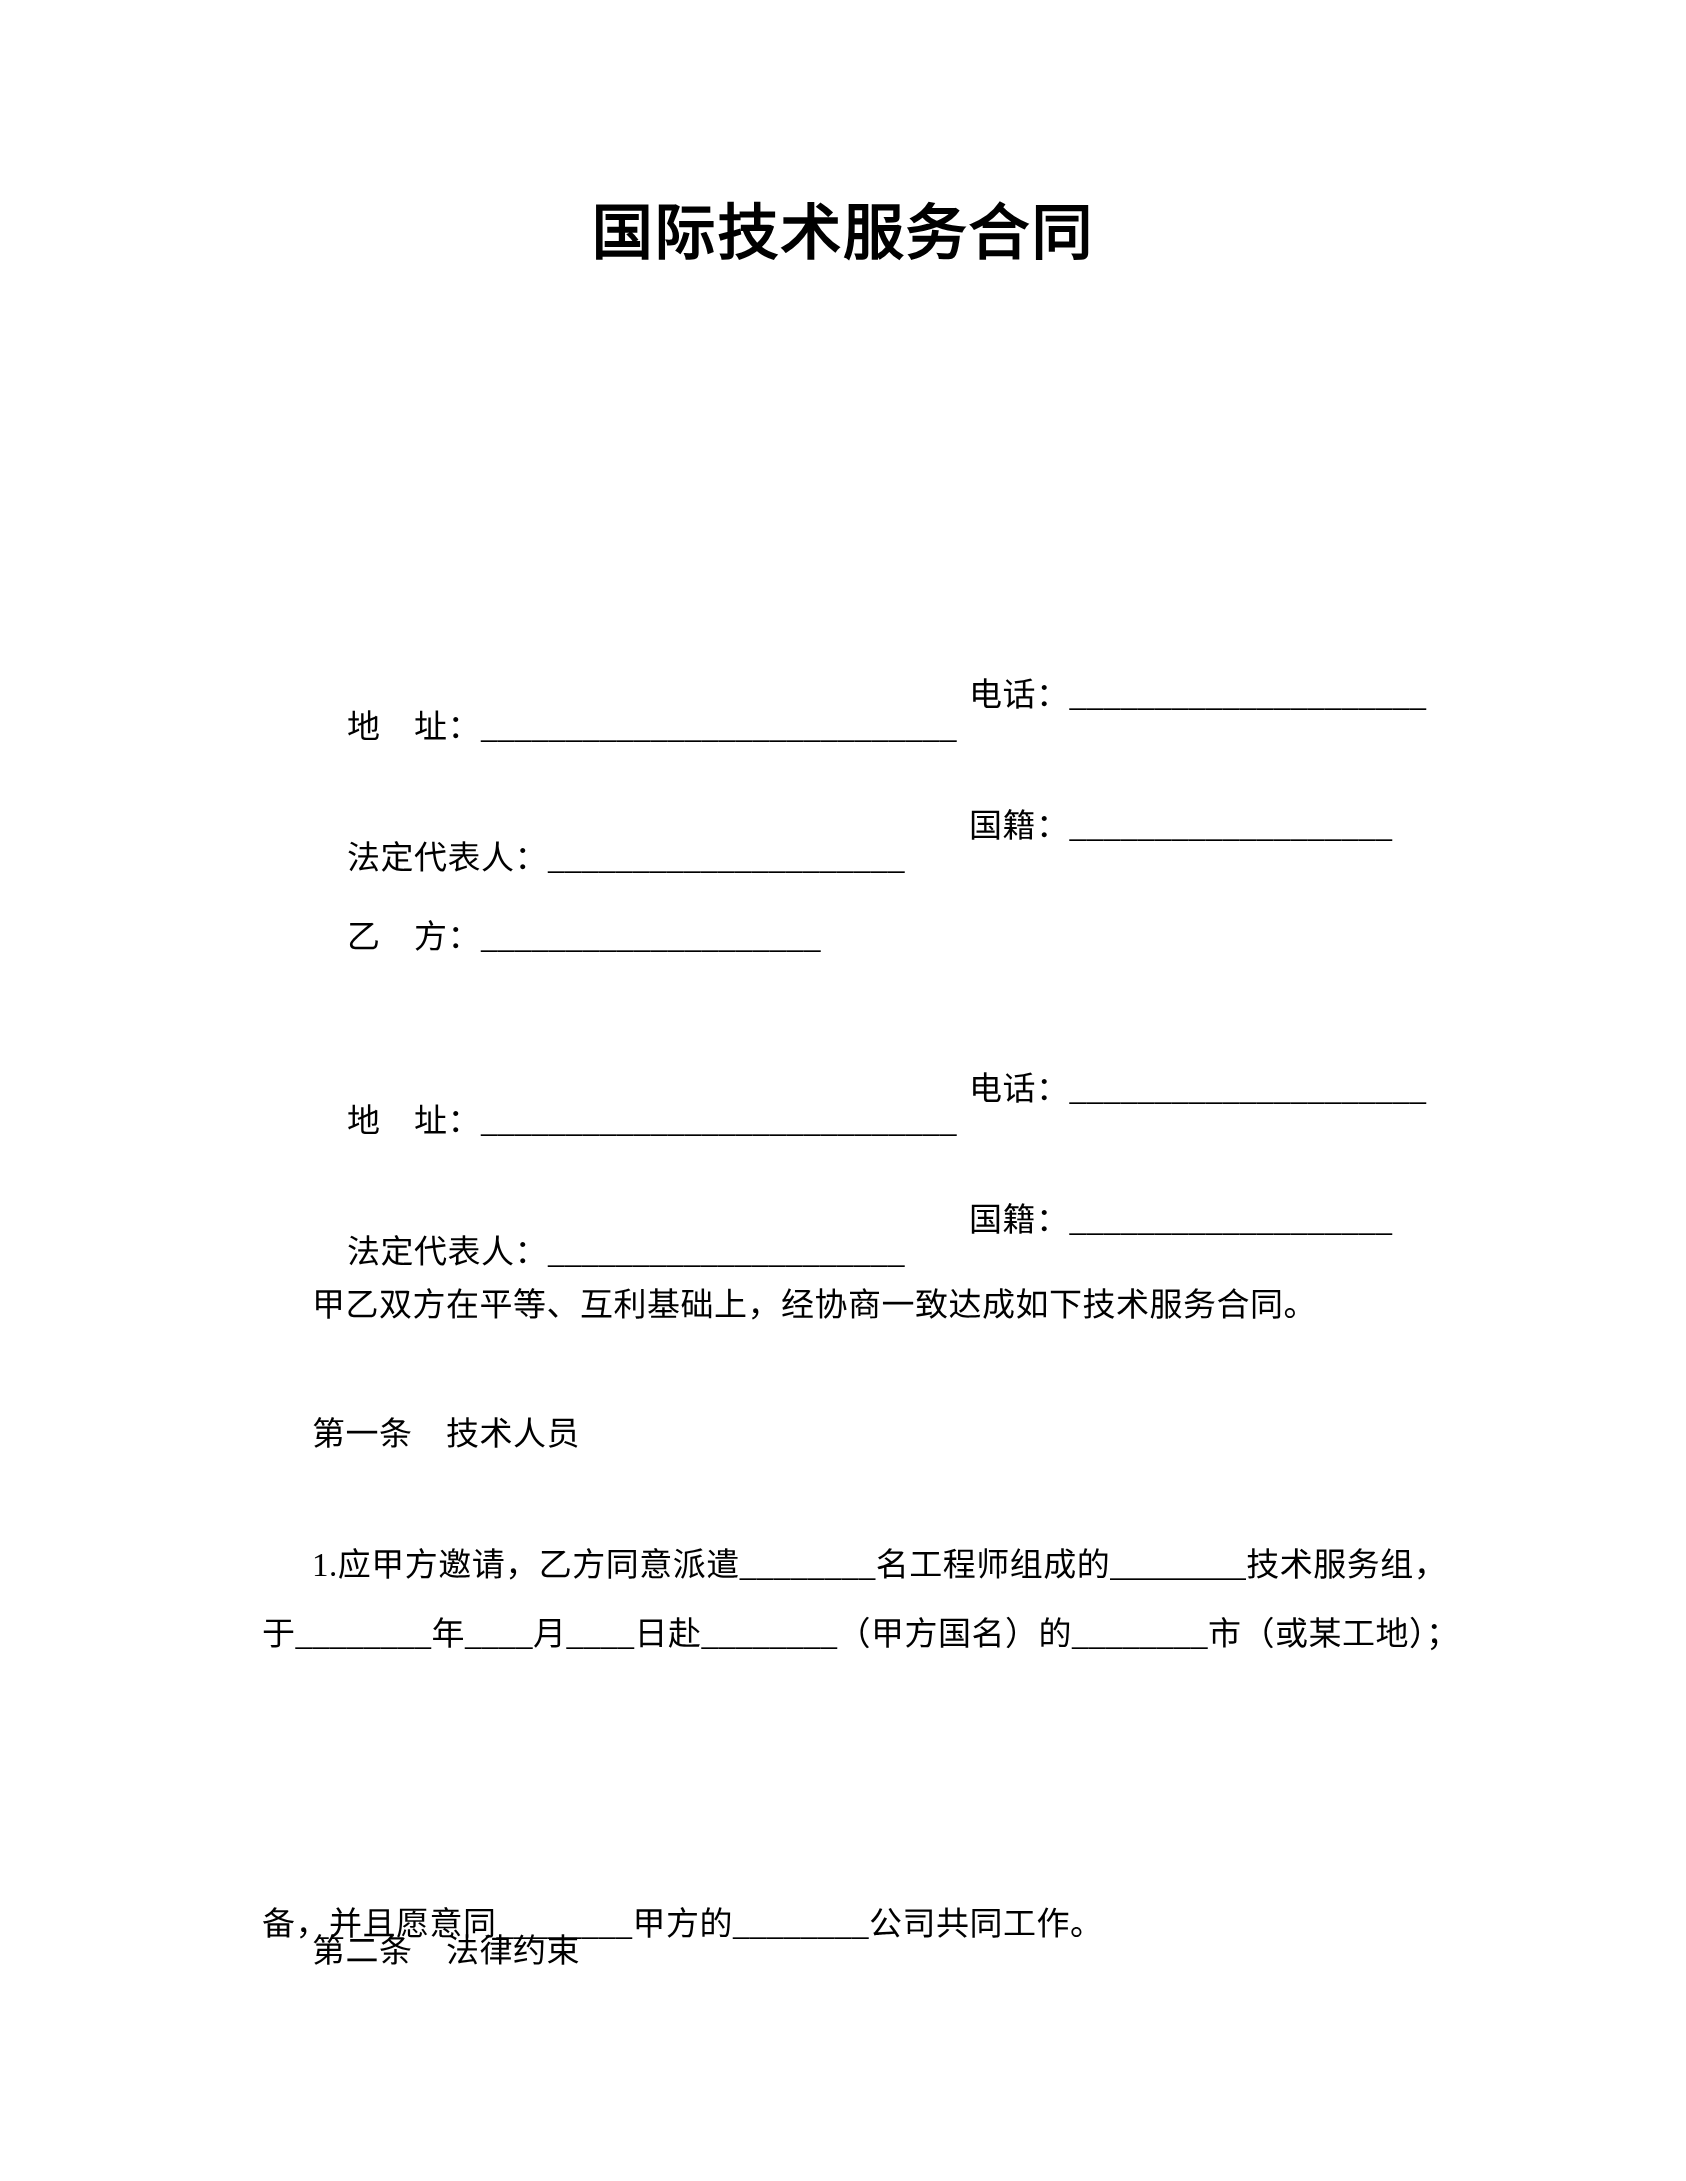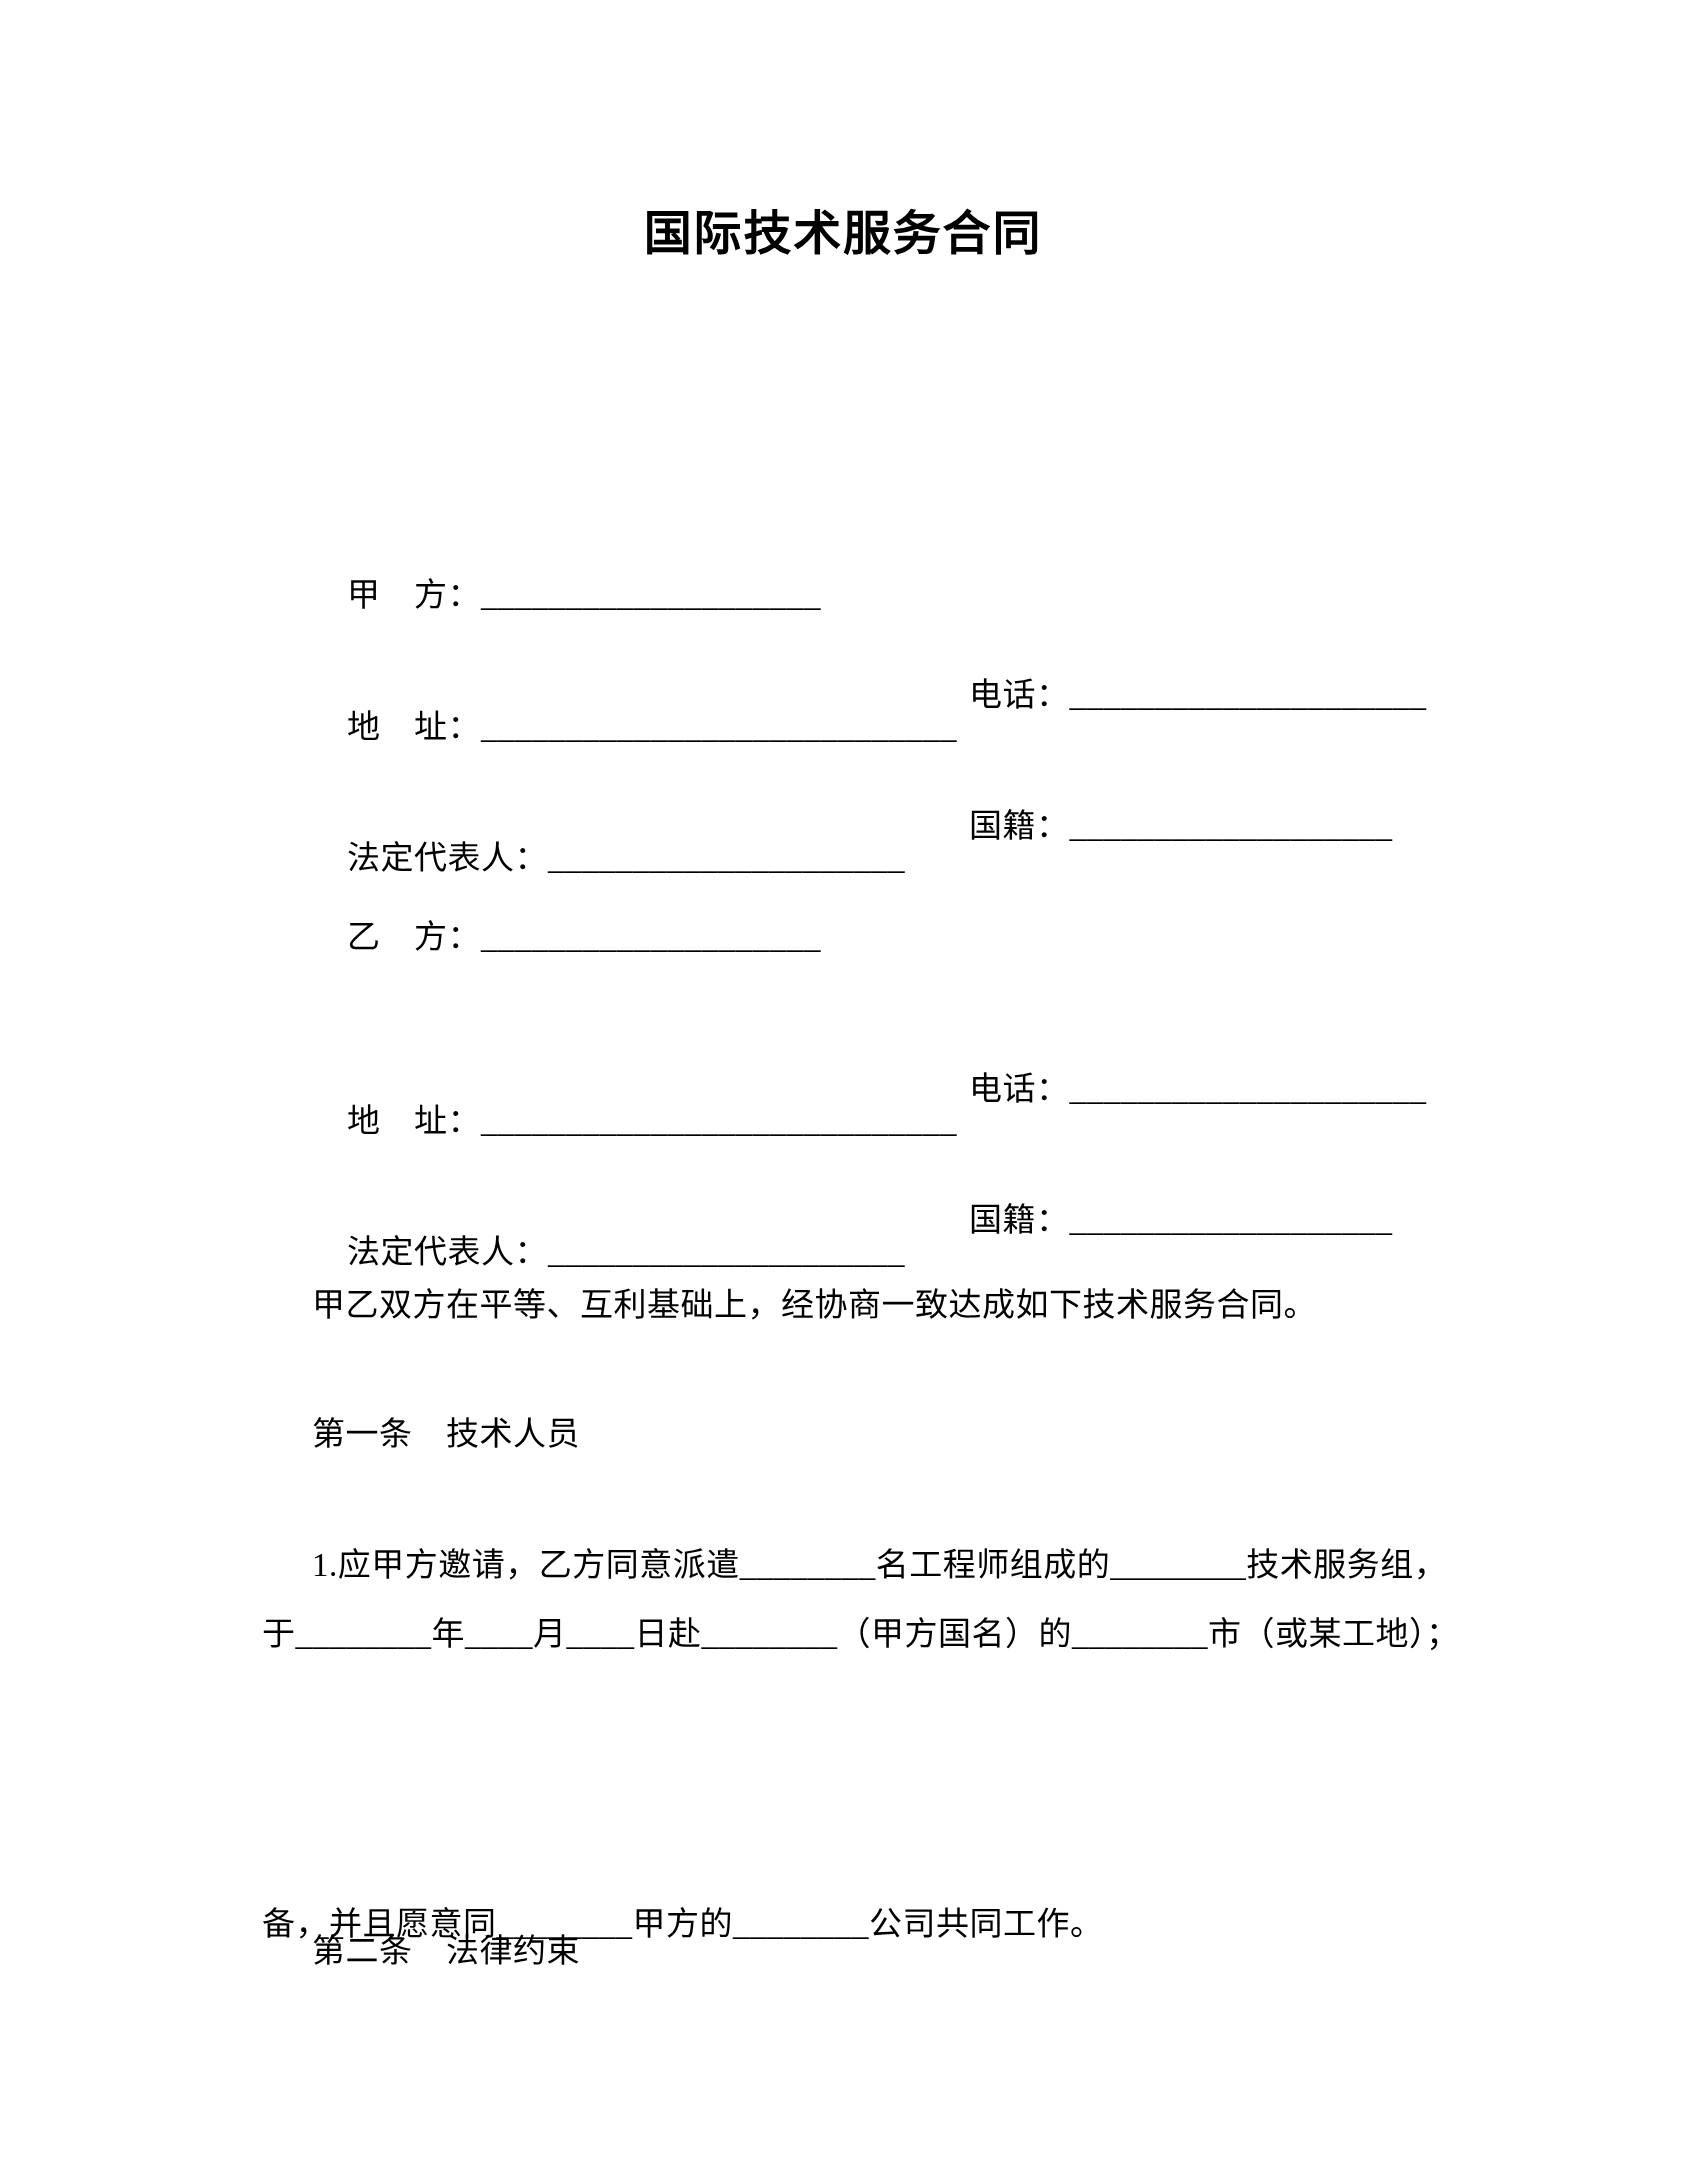--- a/index.html
+++ b/index.html
@@ -18,21 +18,21 @@
   }
   .title {
     position: absolute;
     top: 197px;
     left: 0;
     width: 100%;
     margin: 0;
     text-align: center;
     font-family: "Liberation Sans", "DejaVu Sans", sans-serif;
     font-weight: 700;
-    font-size: 48px;
+    font-size: 61px;
     line-height: 73px;
     letter-spacing: 1.8px;
     white-space: pre;
   }
   .line {
     position: absolute;
     font-size: 33px;
     line-height: 48px;
     white-space: pre;
     letter-spacing: 0.5px;
@@ -46,23 +46,20 @@
     white-space: pre;
   }
 </style>
 </head>
 <body>
 
 <div class="page">
 
   <h1 class="title">国际技术服务合同</h1>
 
-  <div class="line row indent" style="top:523px">
-    <span>甲　方：____________________</span>
-  </div>
 
   <div class="line row indent" style="top:655px">
     <span>地　址：____________________________</span>
     <span class="right">电话：_____________________</span>
   </div>
 
   <div class="line row indent" style="top:786px">
     <span>法定代表人：_____________________</span>
     <span class="right">国籍：___________________</span>
   </div>

